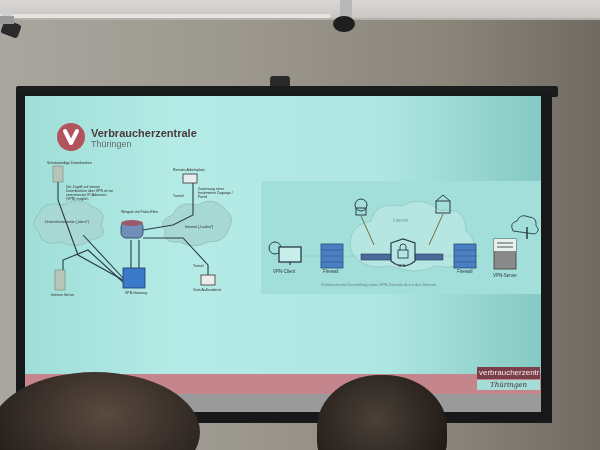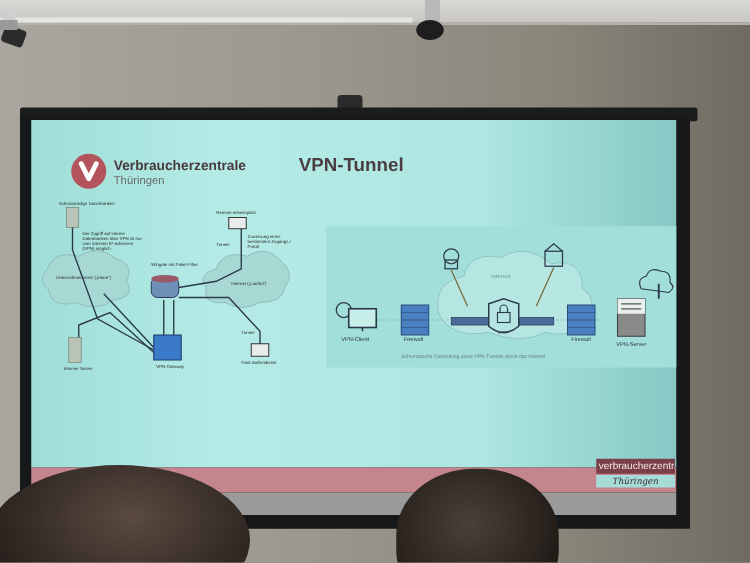--- a/index.html
+++ b/index.html
@@ -63,21 +63,20 @@
       <svg width="28" height="28" viewBox="0 0 28 28">
           <path d="M8 8 L14 20 L20 8" stroke="#fff" stroke-width="4" fill="none" stroke-linecap="round" stroke-linejoin="round"></path>
         </svg>
     </div>
     <div class="logo-text">
       <span class="logo-name">Verbraucherzentrale</span>
       <span class="logo-sub">Thüringen</span>
     </div>
   </div>
 
-  <div class="title">VPN-Tunnel</div>
 
   <div class="left-diagram">
     <svg width="200" height="150" viewBox="0 0 200 150">
       <path d="M5 55 q5-15 25-10 q15-10 30 2 q15 5 8 18 q8 12-10 15 q-15 10-30 2 q-20 5-22-10 q-10-8-1-17z" fill="#a8d8d4" stroke="#8fbcb8" stroke-width="0.8"></path>
       <path d="M140 55 q5-15 25-10 q15-10 28 5 q10 8 2 20 q-2 12-20 12 q-15 8-28 0 q-18 2-15-12 q-8-10 8-15z" fill="#a8d8d4" stroke="#8fbcb8" stroke-width="0.8"></path>
       <g fill="none" stroke="#2a3a4a" stroke-width="1.1">
         <path d="M25 12 L25 40 L45 95 L90 120"></path>
         <path d="M50 75 L90 118"></path>
         <path d="M30 115 L30 100 L55 90 L90 122"></path>
         <path d="M110 70 L140 65 L160 55 L160 20"></path>

